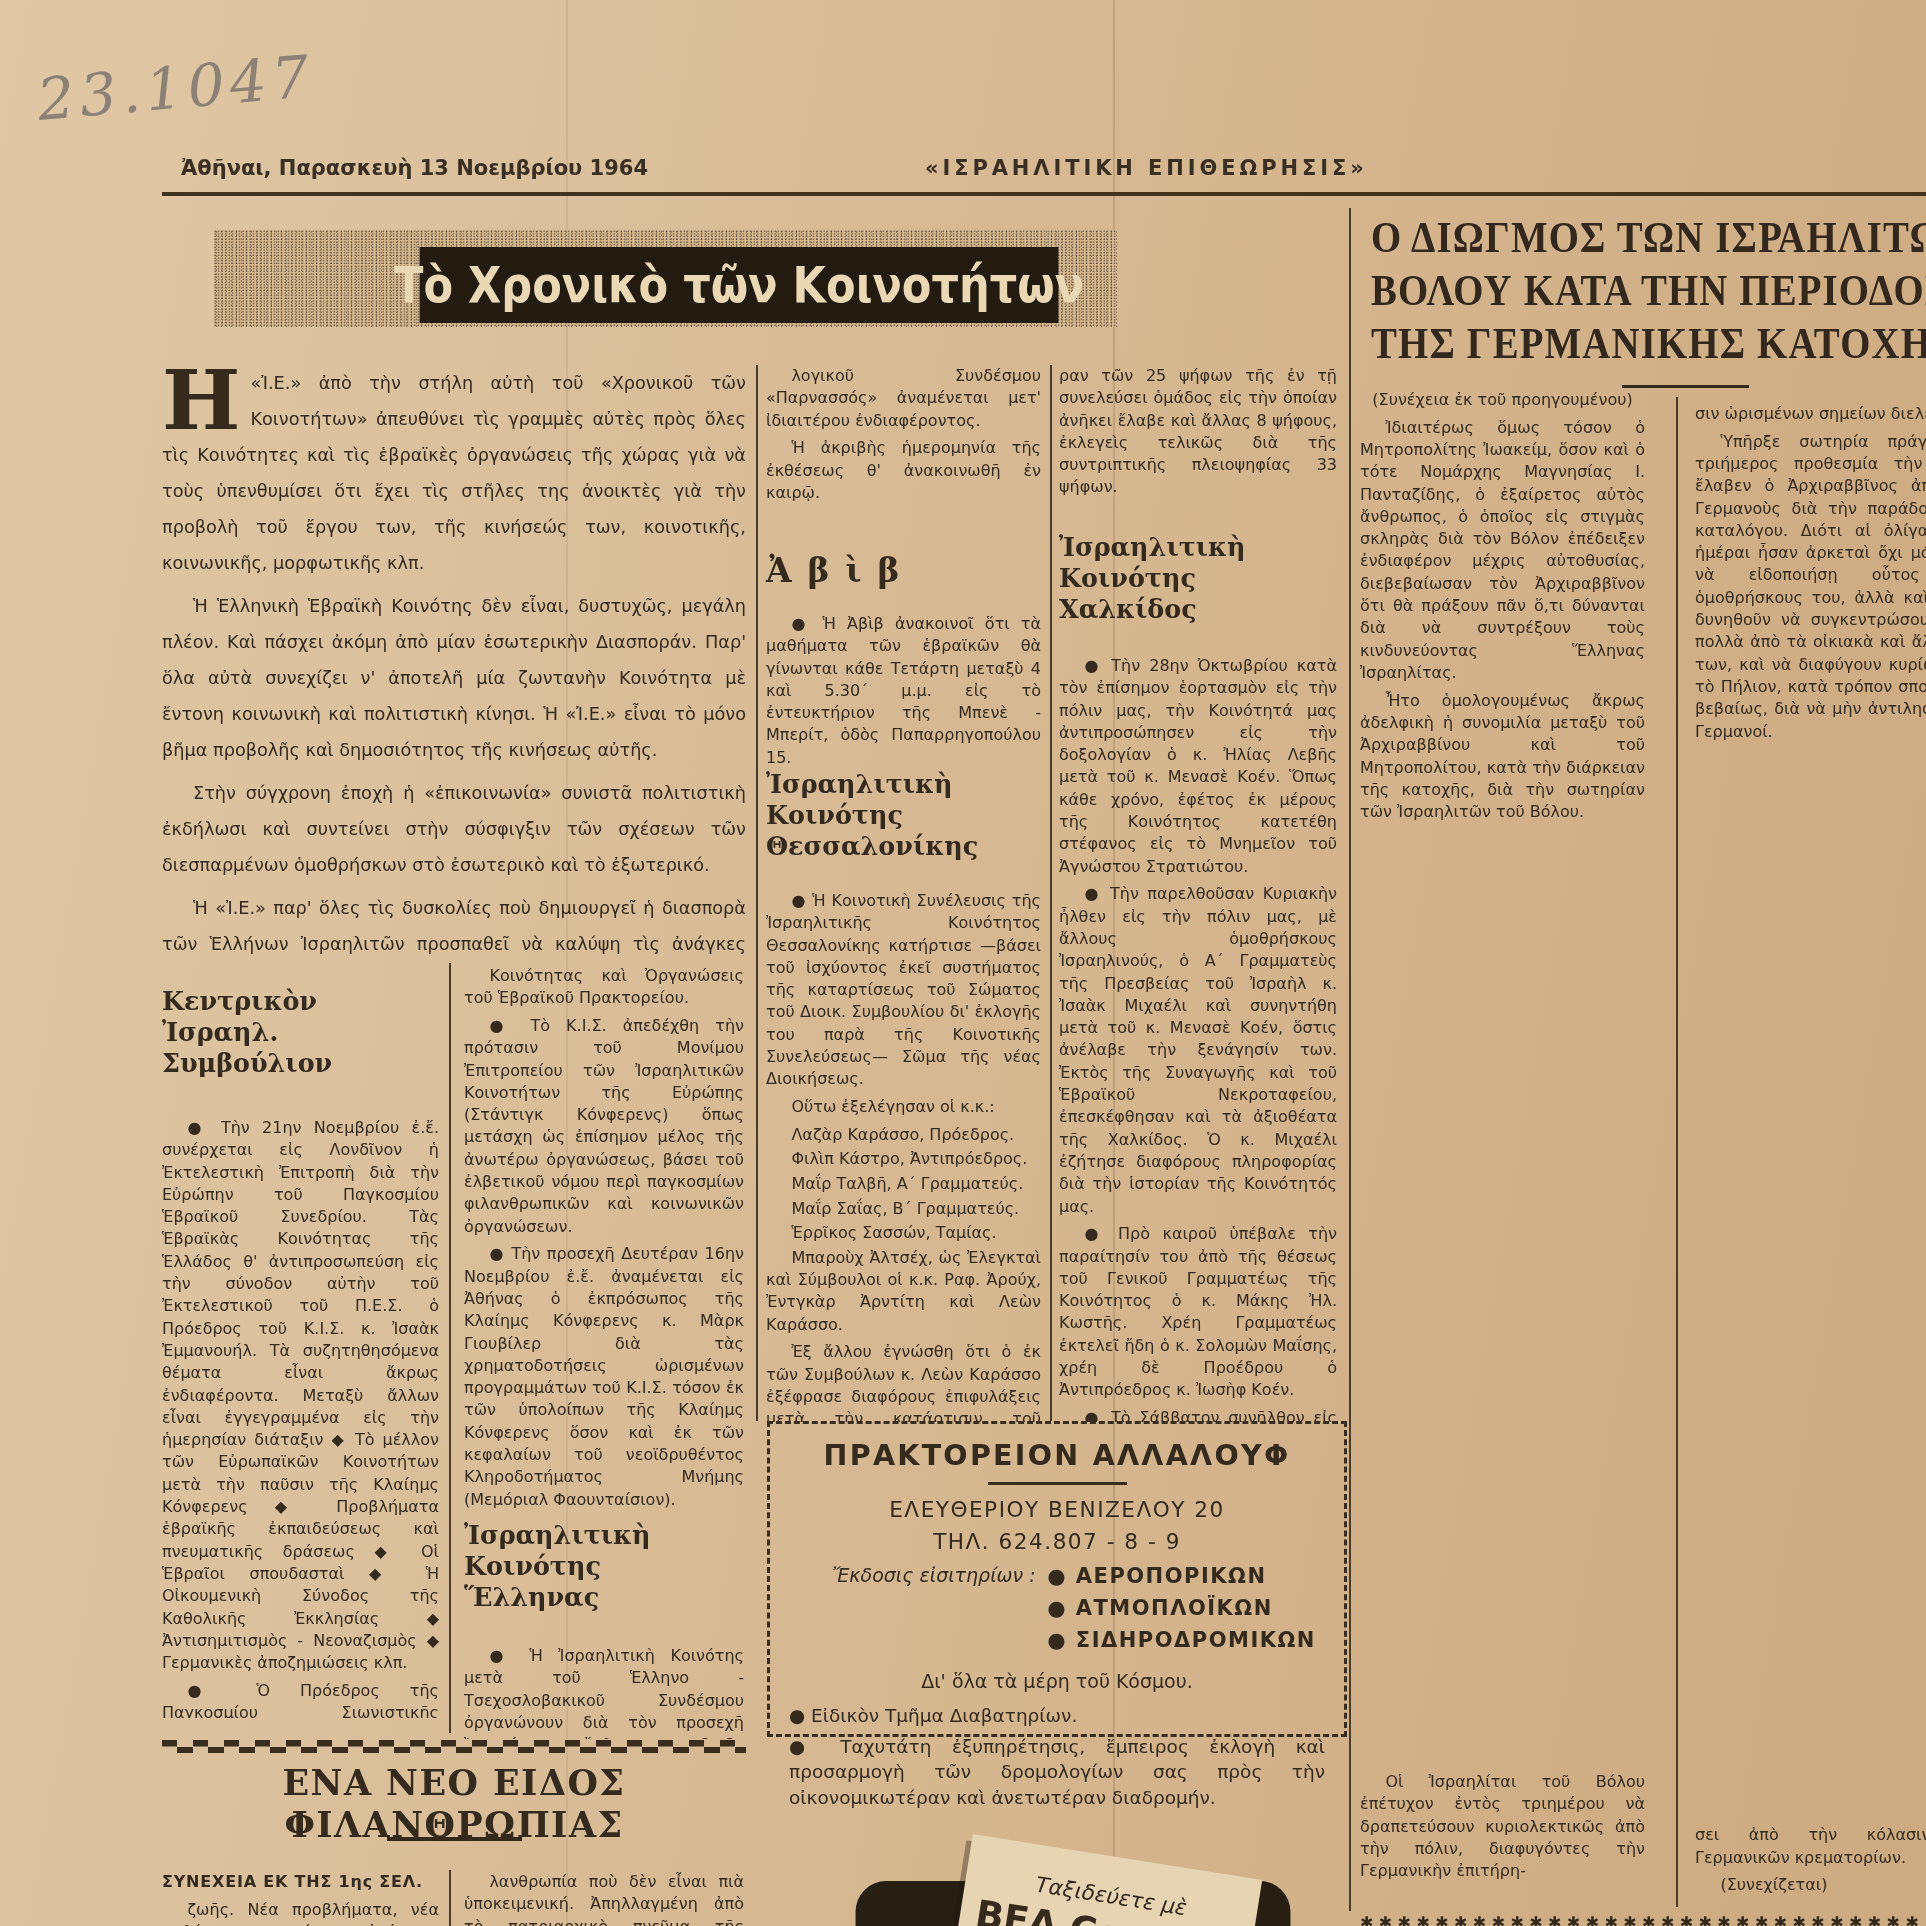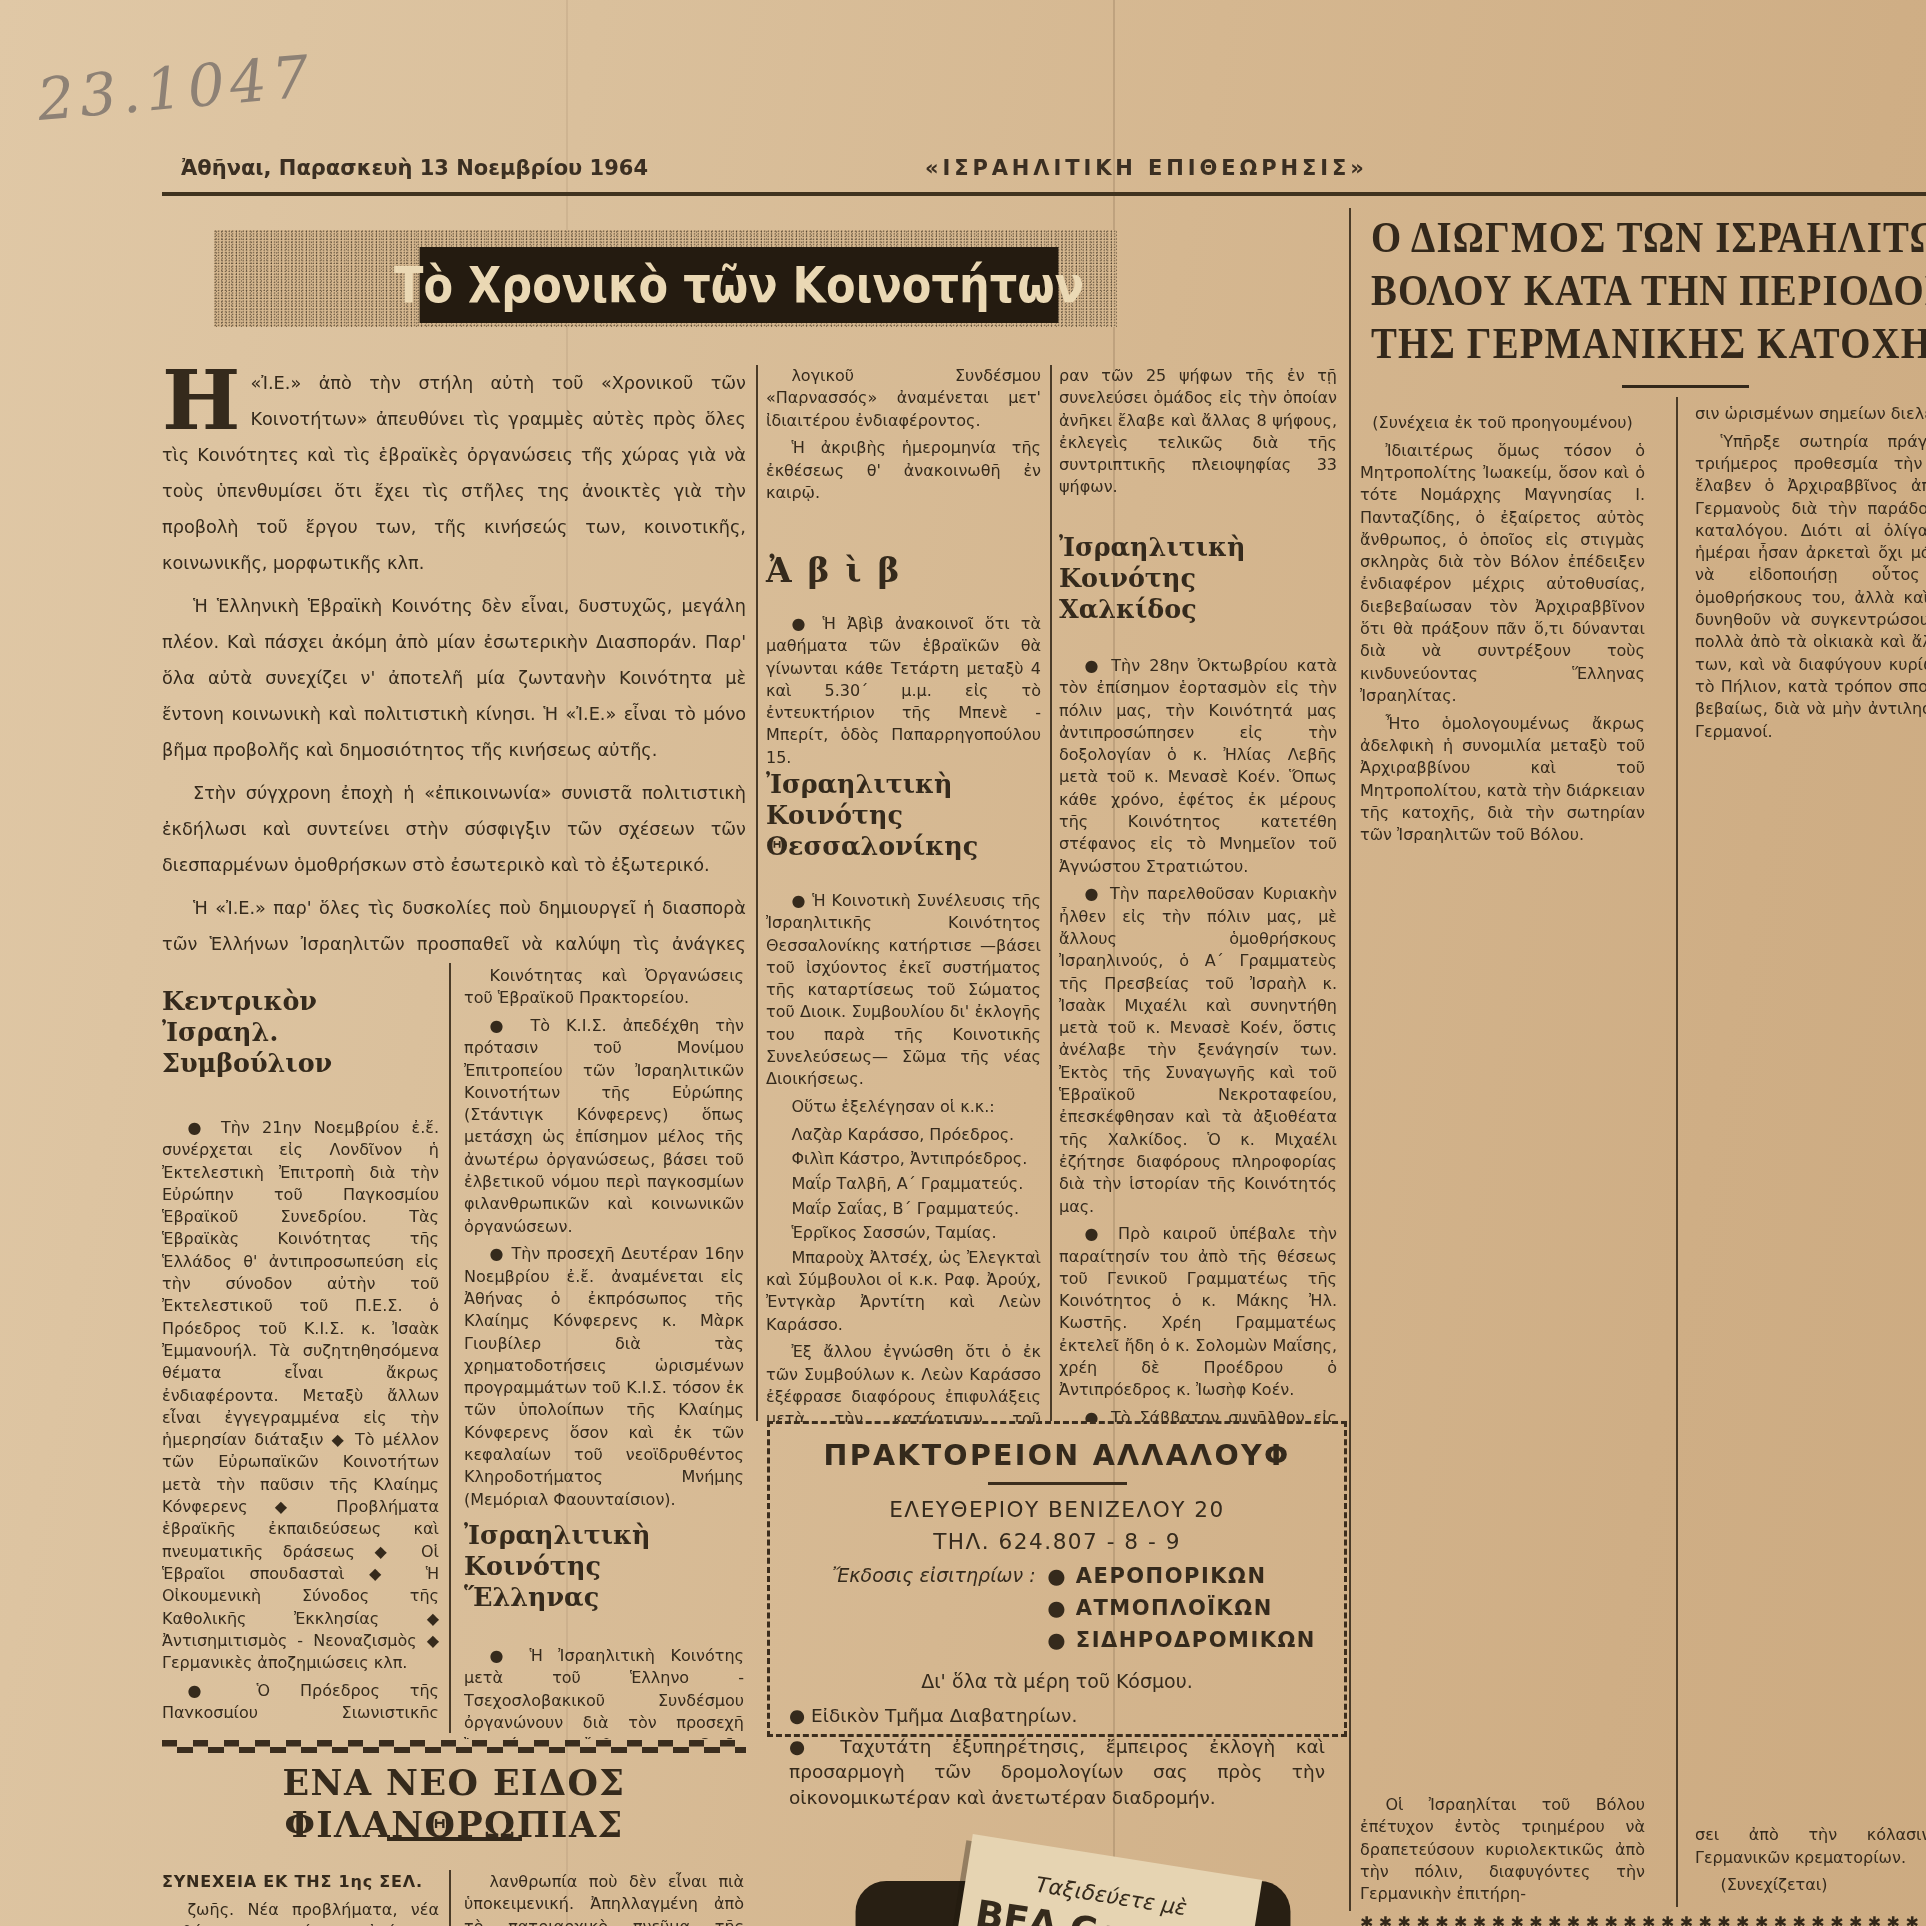--- a/index.html
+++ b/index.html
@@ -257,21 +257,21 @@
 
   </div>
 
   <div class="abs volos-head" style="left:1371px;top:211px">
     <div>Ο ΔΙΩΓΜΟΣ ΤΩΝ ΙΣΡΑΗΛΙΤΩΝ</div>
     <div>ΒΟΛΟΥ ΚΑΤΑ ΤΗΝ ΠΕΡΙΟΔΟΝ</div>
     <div>ΤΗΣ ΓΕΡΜΑΝΙΚΗΣ ΚΑΤΟΧΗΣ</div>
   </div>
   <div class="abs" style="left:1622px;top:385px;width:127px;height:3.1px;background:#33281a"></div>
 
-  <section class="abs coltext flexcol" style="left:1360px;top:412px;width:285px;height:1499px">
+  <section class="abs coltext flexcol" style="left:1360px;top:389px;width:285px;height:1499px">
     <p class="noindent" style="text-align:center">(Συνέχεια ἐκ τοῦ προηγουμένου)</p>
     <div>
         <p>Ἰδιαιτέρως ὅμως τόσον ὁ Μητροπολίτης Ἰωακείμ, ὅσον καὶ ὁ τότε Νομάρχης Μαγνησίας Ι. Πανταζίδης, ὁ ἐξαίρετος αὐτὸς ἄνθρωπος, ὁ ὁποῖος εἰς στιγμὰς σκληρὰς διὰ τὸν Βόλον ἐπέδειξεν ἐνδιαφέρον μέχρις αὐτοθυσίας, διεβεβαίωσαν τὸν Ἀρχιραββῖνον ὅτι θὰ πράξουν πᾶν ὅ,τι δύνανται διὰ νὰ συντρέξουν τοὺς κινδυνεύοντας Ἕλληνας Ἰσραηλίτας.</p>
         <p>Ἦτο ὁμολογουμένως ἄκρως ἀδελφικὴ ἡ συνομιλία μεταξὺ τοῦ Ἀρχιραββίνου καὶ τοῦ Μητροπολίτου, κατὰ τὴν διάρκειαν τῆς κατοχῆς, διὰ τὴν σωτηρίαν τῶν Ἰσραηλιτῶν τοῦ Βόλου.</p>
       </div>
     <div class="spacer"></div>
     <p>Οἱ Ἰσραηλίται τοῦ Βόλου ἐπέτυχον ἐντὸς τριημέρου νὰ δραπετεύσουν κυριολεκτικῶς ἀπὸ τὴν πόλιν, διαφυγόντες τὴν Γερμανικὴν ἐπιτήρη-</p>
   </section>
   <section class="abs coltext flexcol" style="left:1695px;top:403px;width:297px;height:1499px">
     <p class="noindent">σιν ὡρισμένων σημείων διελεύσεως.</p>

